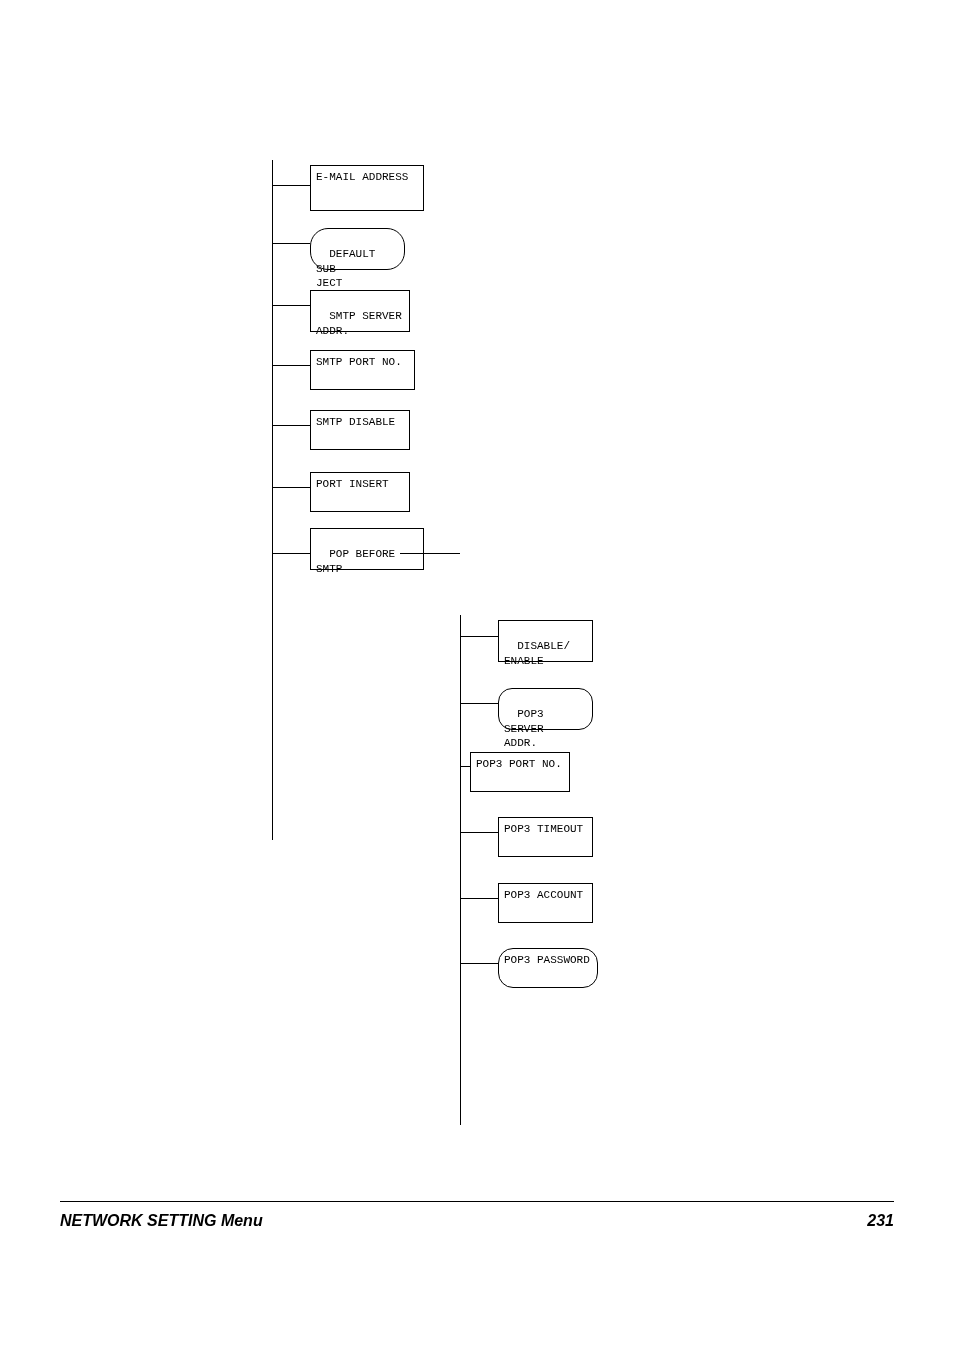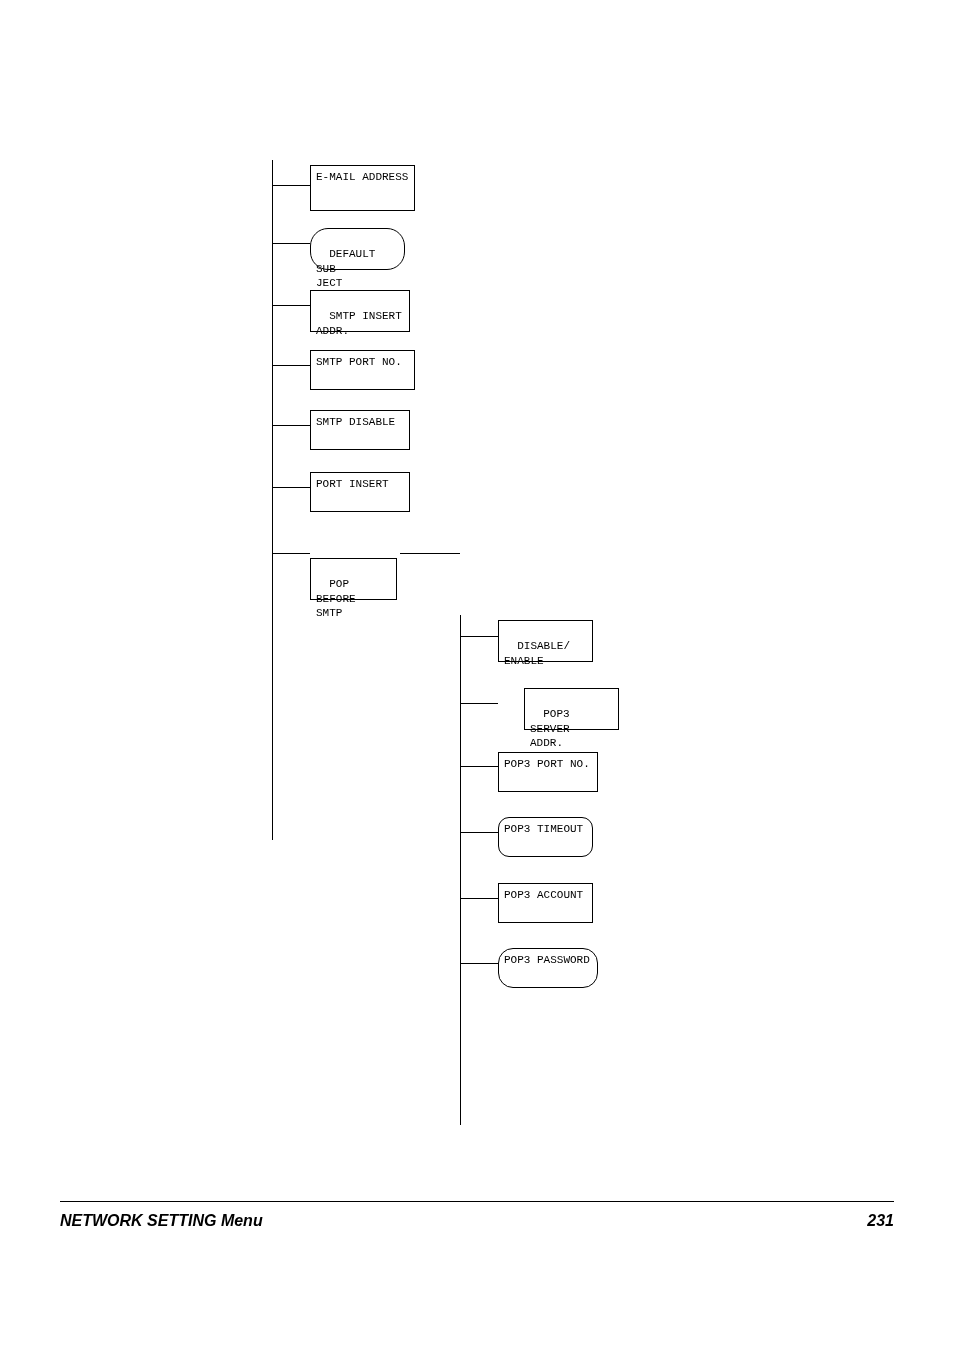--- a/index.html
+++ b/index.html
@@ -84,78 +84,78 @@
     }
   </style>
 </head>
 <body>
 
 <div class="v-line-main"></div>
 
 <div class="v-line-branch"></div>
 
 <div class="h-line" style="left: 272px; top: 185px; width: 38px;"></div>
-<div class="menu-box" style="left: 310px; top: 165px; width: 105px; height: 46px;">
+<div class="menu-box" style="left: 310px; top: 165px; width: 114px; height: 46px;">
   <span>E-MAIL ADDRESS</span>
 </div>
 
 <div class="h-line" style="left: 272px; top: 243px; width: 38px;"></div>
 <div class="menu-box" style="left: 310px; top: 228px; width: 95px; height: 42px; white-space: pre-wrap; border-radius: 18px;">
   <span>DEFAULT SUB-
 JECT</span>
 </div>
 
 <div class="h-line" style="left: 272px; top: 305px; width: 38px;"></div>
 <div class="menu-box" style="left: 310px; top: 290px; width: 100px; height: 42px; white-space: pre-wrap;">
-  <span>SMTP INSERT
+  <span>SMTP SERVER
 ADDR.</span>
 </div>
 
 <div class="h-line" style="left: 272px; top: 365px; width: 38px;"></div>
 <div class="menu-box" style="left: 310px; top: 350px; width: 105px; height: 40px;">
   <span>SMTP PORT NO.</span>
 </div>
 
 <div class="h-line" style="left: 272px; top: 425px; width: 38px;"></div>
 <div class="menu-box" style="left: 310px; top: 410px; width: 100px; height: 40px;">
   <span>SMTP DISABLE</span>
 </div>
 
 <div class="h-line" style="left: 272px; top: 487px; width: 38px;"></div>
 <div class="menu-box" style="left: 310px; top: 472px; width: 100px; height: 40px;">
   <span>PORT INSERT</span>
 </div>
 
 <div class="h-line" style="left: 272px; top: 553px; width: 38px;"></div>
-<div class="menu-box" style="left: 310px; top: 558px; width: 87px; height: 42px; white-space: pre-wrap;">
+<div class="menu-box" style="left: 310px; top: 528px; width: 114px; height: 42px; white-space: pre-wrap;">
   <span>POP BEFORE
 SMTP</span>
 </div>
 
 <div class="h-line" style="left: 400px; top: 553px; width: 60px;"></div>
 
 <div class="h-line" style="left: 460px; top: 636px; width: 38px;"></div>
 <div class="menu-box" style="left: 498px; top: 620px; width: 95px; height: 42px; white-space: pre-wrap;">
   <span>DISABLE/
 ENABLE</span>
 </div>
 
 <div class="h-line" style="left: 460px; top: 703px; width: 38px;"></div>
-<div class="menu-box" style="left: 524px; top: 688px; width: 95px; height: 42px; white-space: pre-wrap;">
+<div class="menu-box" style="left: 498px; top: 688px; width: 95px; height: 42px; white-space: pre-wrap; border-radius: 14px;">
   <span>POP3 SERVER
 ADDR.</span>
 </div>
 
 <div class="h-line" style="left: 460px; top: 766px; width: 38px;"></div>
-<div class="menu-box" style="left: 498px; top: 752px; width: 100px; height: 40px;">
+<div class="menu-box" style="left: 470px; top: 752px; width: 100px; height: 40px;">
   <span>POP3 PORT NO.</span>
 </div>
 
 <div class="h-line" style="left: 460px; top: 832px; width: 38px;"></div>
-<div class="menu-box" style="left: 498px; top: 817px; width: 95px; height: 40px; border-radius: 11px;">
+<div class="menu-box" style="left: 498px; top: 817px; width: 95px; height: 40px;">
   <span>POP3 TIMEOUT</span>
 </div>
 
 <div class="h-line" style="left: 460px; top: 898px; width: 38px;"></div>
 <div class="menu-box" style="left: 498px; top: 883px; width: 95px; height: 40px;">
   <span>POP3 ACCOUNT</span>
 </div>
 
 <div class="h-line" style="left: 460px; top: 963px; width: 38px;"></div>
 <div class="menu-box" style="left: 498px; top: 948px; width: 100px; height: 40px; border-radius: 15px;">

